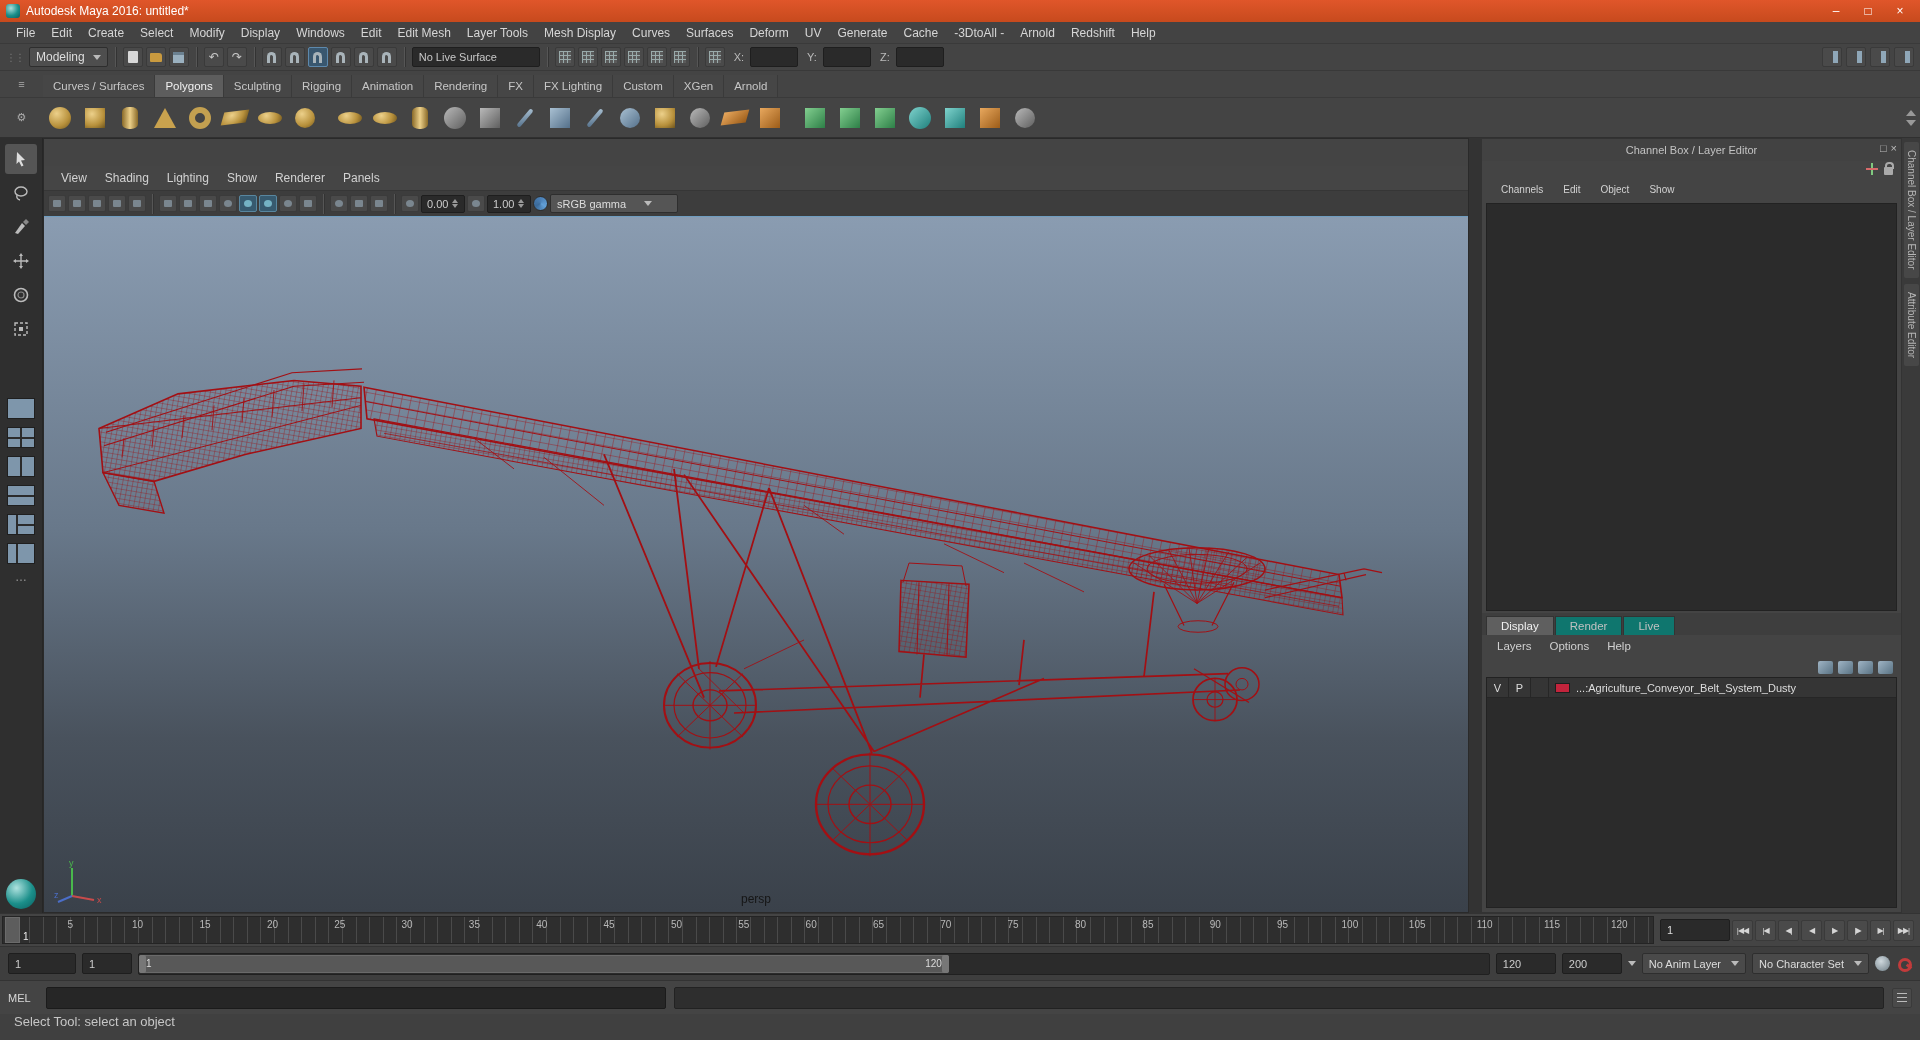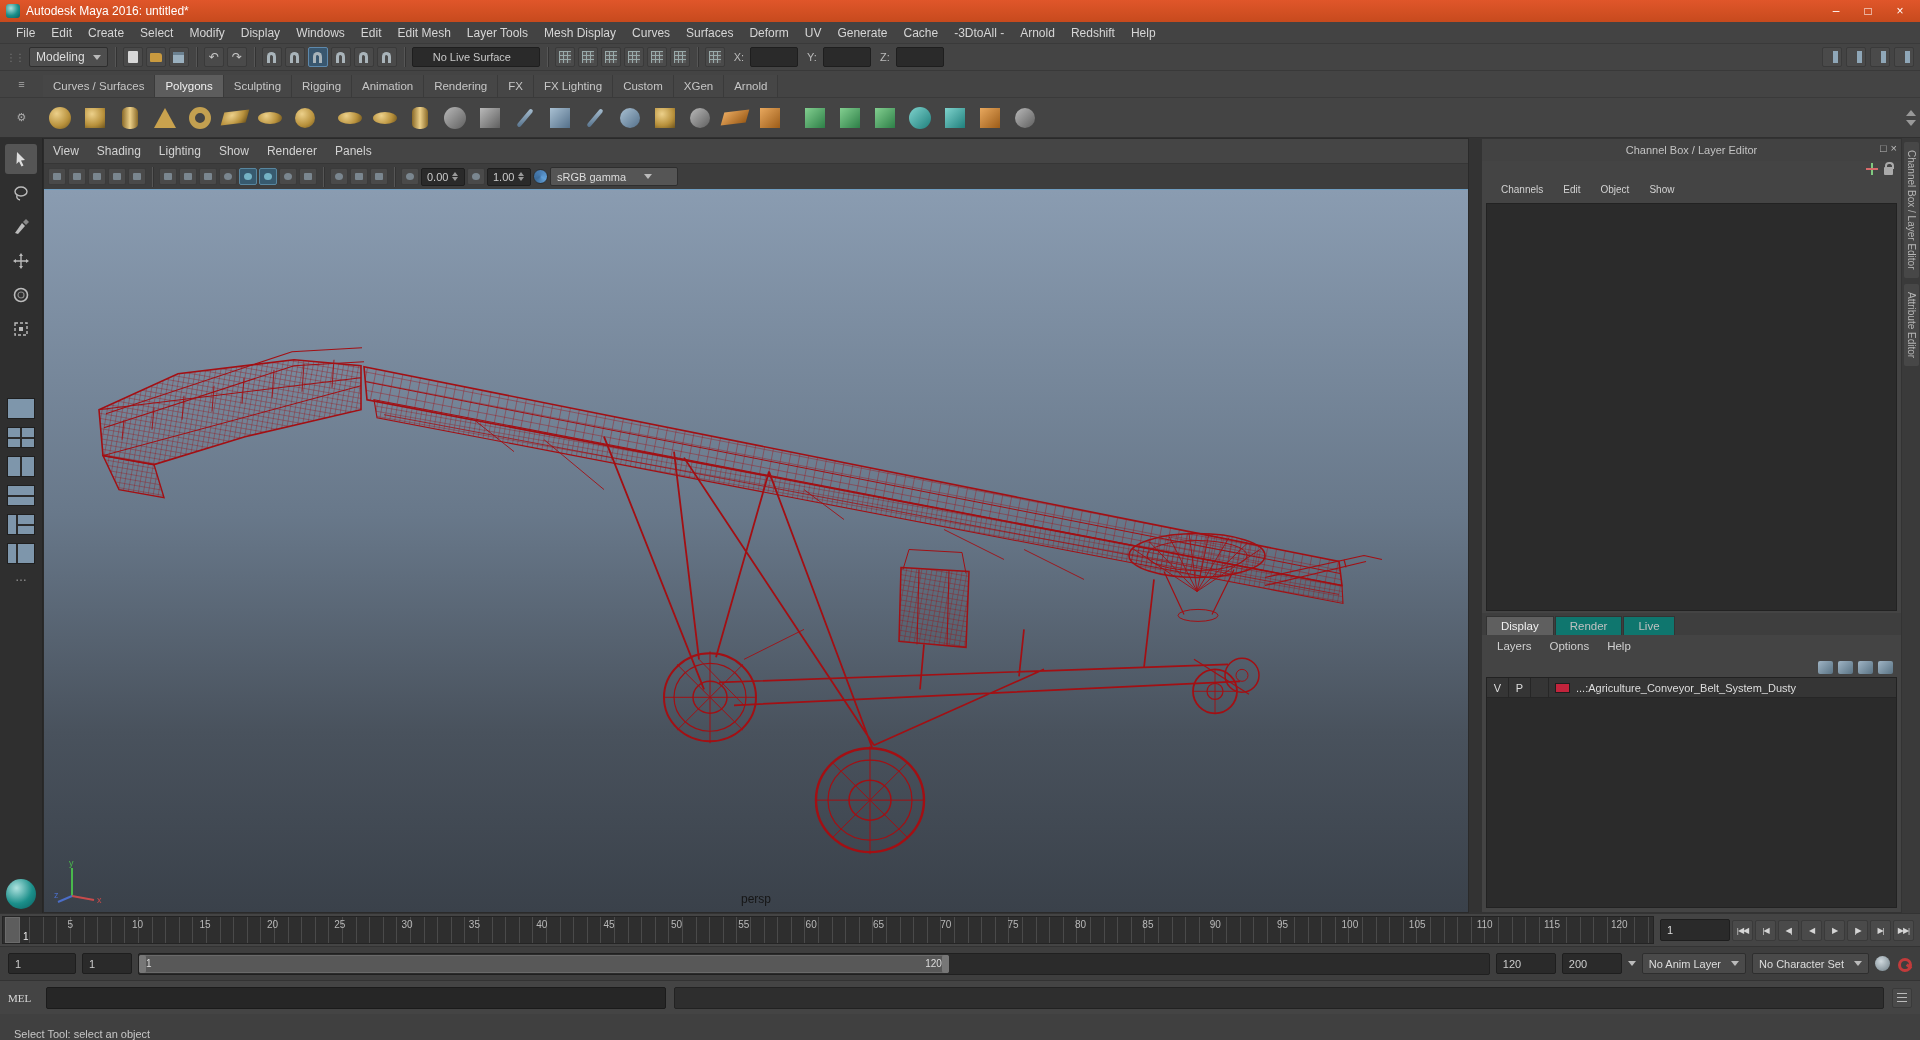--- a/index.html
+++ b/index.html
@@ -27,21 +27,21 @@
   .ic{width:20px;height:20px;background:#4a4a4a;border:1px solid #3a3a3a;border-radius:2px;display:flex;align-items:center;justify-content:center;color:#c9c9c9;font-size:12px;}
   .ic.active{background:#39576f;border-color:#5d89ad;}
   .i-page{width:10px;height:12px;background:#d8d8d8;border-radius:1px;}
   .i-folder{width:12px;height:9px;background:#c99a3f;border-radius:1px 3px 1px 1px;}
   .i-save{width:11px;height:11px;background:#9ab0bf;border-top:3px solid #6b8191;}
   .i-magnet{width:9px;height:11px;border:3px solid #a9b4ba;border-bottom:none;border-radius:5px 5px 0 0;}
   .i-gridsq{width:12px;height:12px;background:
       linear-gradient(#9aa 1px,transparent 1px) 0 0/4px 4px,
       linear-gradient(90deg,#9aa 1px,transparent 1px) 0 0/4px 4px,#5a5a5a;}
   .fld{background:#2a2a2a;border:1px solid #1e1e1e;border-radius:2px;height:20px;color:#c8c8c8;
-       display:flex;align-items:center;padding:0 20px;font-size:11px;}
+       display:flex;align-items:center;padding:0 6px;font-size:11px;}
   .xyz-label{color:#bbb;font-size:11px;margin:0 3px 0 6px;}
   .rt-icons{margin-left:auto;display:flex;gap:4px;}
   .panel-toggle{width:20px;height:20px;background:#4a4a4a;border:1px solid #3a3a3a;position:relative;border-radius:2px;}
   .panel-toggle::after{content:"";position:absolute;top:3px;bottom:3px;right:3px;width:5px;background:#8fa7b8;}
 
   
   .shelftabs{height:27px;background:#444;display:flex;align-items:flex-end;border-bottom:1px solid #3a3a3a;}
   .shelf-left{width:43px;display:flex;align-items:center;justify-content:center;height:100%;}
   .mini-ic{width:16px;height:14px;color:#aaa;font-size:11px;display:flex;align-items:center;justify-content:center;}
   .stab{padding:4px 10px;font-size:11.5px;color:#c6c6c6;background:#464646;border-right:1px solid #3a3a3a;line-height:14px;}
@@ -79,21 +79,21 @@
   .tool-gap{height:44px;}
   .lay{width:28px;height:21px;background:#7e96ab;border:1px solid #1f1f1f;position:relative;margin:2px 0;}
   .lay i{position:absolute;background:#2b2b2b;}
   .toolbox-spacer{flex:1;}
   .maya-logo-big{width:30px;height:30px;border-radius:50%;margin-bottom:4px;
     background:radial-gradient(circle at 35% 30%,#aee2df,#1b8f8a 55%,#0a5c5e);}
   .more-dots{color:#999;font-size:12px;}
 
   
   .viewport{flex:1;display:flex;flex-direction:column;margin-right:12px;background:#444;border:1px solid #2a2a2a;}
-  .vp-menus{height:24px;display:flex;align-items:center;background:#454545;padding-left:0;}
+  .vp-menus{height:24px;display:flex;align-items:center;background:#454545;padding-left:8px;margin-top:27px;}
   .vp-menu{padding:0 9px;font-size:12px;color:#d2d2d2;}
   .vp-iconrow{height:26px;background:#3d3d3d;display:flex;align-items:center;padding:0 4px;gap:2px;border-top:1px solid #363636;}
   .vic{width:18px;height:17px;background:#4a4a4a;border:1px solid #3b3b3b;border-radius:2px;position:relative;}
   .vic::after{content:"";position:absolute;inset:4px;background:#8fa0ad;border-radius:1px;opacity:.7;}
   .vic.on{background:#375a6f;border-color:#58869f;}
   .vic.on::after{border-radius:50%;background:#8fd7e8;}
   .vic.round::after{border-radius:50%;}
   .vp-fld{background:#2a2a2a;border:1px solid #1e1e1e;height:18px;min-width:44px;color:#ccc;font-size:11px;display:flex;align-items:center;padding:0 5px;border-radius:2px;}
   .spin{display:flex;flex-direction:column;margin-left:4px;gap:1px;}
   .spin b{width:0;height:0;border-left:3px solid transparent;border-right:3px solid transparent;}
@@ -159,29 +159,29 @@
     display:flex;align-items:center;justify-content:space-between;padding:0 6px;color:#ddd;font-size:10px;}
   .rs-handle{position:absolute;top:1px;bottom:1px;width:7px;background:#777;border-radius:2px;}
   .dd-sm{height:21px;background:#4a4a4a;border:1px solid #2e2e2e;border-radius:2px;display:flex;align-items:center;gap:10px;padding:0 6px;color:#ddd;font-size:11px;}
   .key-icon{width:16px;height:16px;position:relative;}
   .key-icon::before{content:"";position:absolute;left:2px;top:2px;width:8px;height:8px;border:3px solid #c23b3b;border-radius:50%;}
   .key-icon::after{content:"";position:absolute;left:10px;top:9px;width:6px;height:3px;background:#c23b3b;transform:rotate(40deg);}
   .prefs-icon{width:15px;height:15px;border-radius:50%;background:radial-gradient(circle at 40% 35%,#cfd8dd,#6e7d86);}
 
   
   .cmdrow{height:34px;display:flex;align-items:center;background:#444;padding:0 8px;gap:8px;border-top:1px solid #333;}
-  .mel-label{color:#d8d8d8;font-size:11px;width:30px;font-family:Liberation Serif, serif;}
+  .mel-label{color:#d8d8d8;font-size:11px;width:30px;}
   .cmd-input{width:620px;height:22px;background:#262626;border:1px solid #1b1b1b;border-radius:2px;}
   .cmd-result{flex:1;height:22px;background:#2e2e2e;border:1px solid #222;border-radius:2px;}
   .script-icon{width:20px;height:20px;background:#4a4a4a;border:1px solid #3a3a3a;border-radius:2px;position:relative;}
   .script-icon::after{content:"";position:absolute;inset:4px;background:
      linear-gradient(#bbb 1px,transparent 1px) 0 0/100% 4px;}
 
   
-  .helpline{height:26px;display:flex;align-items:flex-end;background:#404040;padding:0 14px;color:#c6c6c6;font-size:11px;}
+  .helpline{height:26px;display:flex;align-items:flex-start;background:#404040;padding:0 14px;color:#c6c6c6;font-size:13px;}
 </style>
 </head>
 <body>
 
 <div class="titlebar">
   <span class="maya-badge"></span>
   <span class="title-text">Autodesk Maya 2016: untitled*</span>
   <span class="win-btns">
     <span class="win-btn">–</span>
     <span class="win-btn">□</span>

